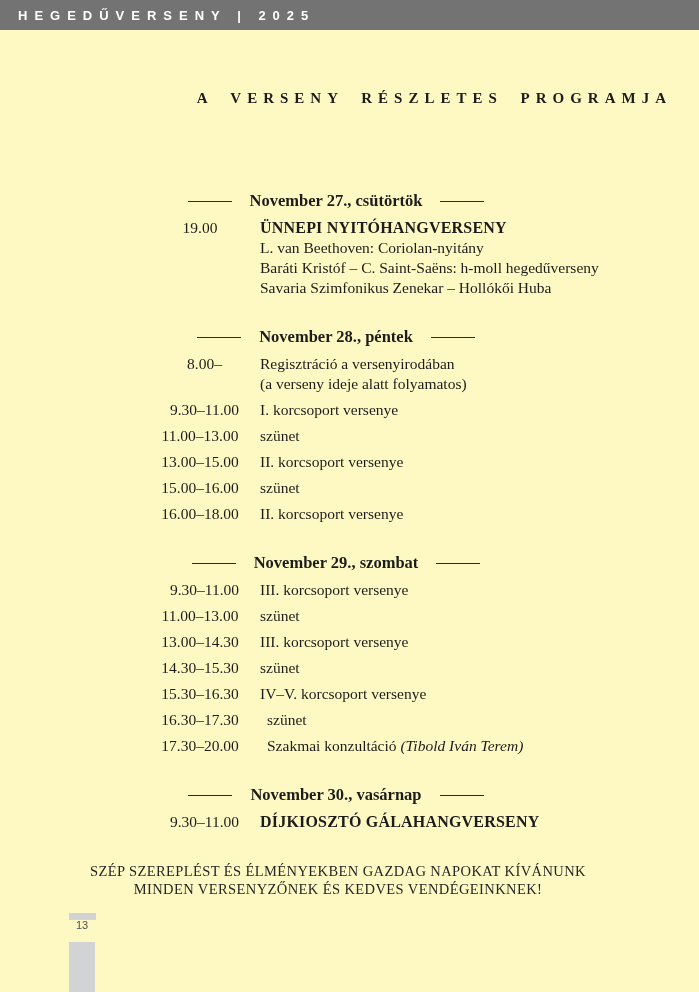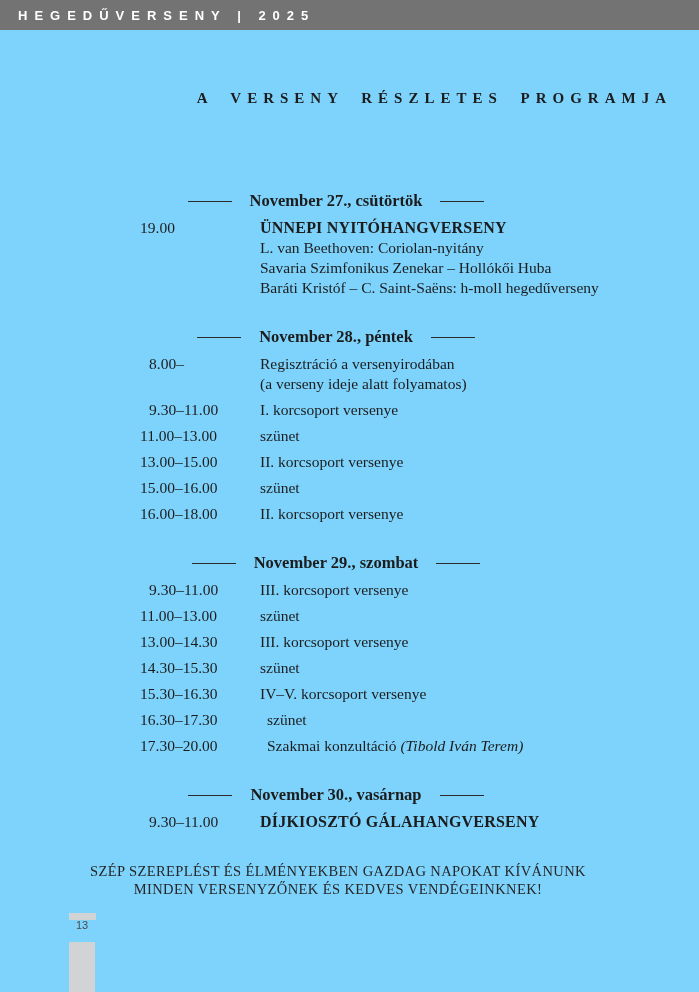--- a/index.html
+++ b/index.html
@@ -1,19 +1,19 @@
 <!DOCTYPE html>
 <html lang="hu"><head>
 <meta charset="utf-8">
 <style>
   html,body { margin:0; padding:0; background:#fff; }
   .page {
     position:relative;
     width:699px; height:992px;
-    background:#7dd3fc;
+    background:#fef9c3;
     overflow:hidden;
     font-family:"Liberation Serif", serif;
     color:var(--text-color,#1c1c1c);
   }
 
   
   .top-bar {
     position:absolute; top:0; left:0; right:0; height:30px;
     background:var(--bar-color,#737373);
     display:flex; align-items:center;
@@ -42,21 +42,21 @@
     font-weight:bold; font-size:16.5px; line-height:18px;
     white-space:nowrap;
   }
   .sec-heading .rule {
     width:44px; height:1px; background:#2b2b2b; margin:0 18px;
     flex:0 0 auto;
   }
   .row { display:flex; padding-left:140px; margin-bottom:6px; }
   .time {
     flex:0 0 120px; width:120px; box-sizing:border-box;
-    font-size:15.5px; line-height:20px; white-space:nowrap;
+    font-size:15.5px; line-height:20px; white-space:nowrap;text-align:center;
   }
   .time.pad { padding-left:9px; }
   .desc { font-size:15.5px; }
   .desc .line { line-height:20px; white-space:nowrap; }
   .desc .line.bold { font-weight:bold; font-size:16px; letter-spacing:0.2px; }
   .desc .line.indent { padding-left:7px; }
   .desc .it { font-style:italic; }
 
   
   .footer {
@@ -97,22 +97,22 @@
         <div class="sec-heading">
           <span class="rule"></span>
           <span>November 27., csütörtök</span>
           <span class="rule"></span>
         </div>
         <div class="row">
           <div class="time">19.00</div>
           <div class="desc">
             <div class="line bold"><span>ÜNNEPI NYITÓHANGVERSENY</span></div>
             <div class="line"><span>L. van Beethoven: Coriolan-nyitány</span></div>
+            <div class="line"><span>Baráti Kristóf – C. Saint-Saëns: h-moll hegedűverseny</span></div>
             <div class="line"><span>Savaria Szimfonikus Zenekar – Hollókői Huba</span></div>
-            <div class="line"><span>Baráti Kristóf – C. Saint-Saëns: h-moll hegedűverseny</span></div>
           </div>
         </div>
       </div>
       <div class="sec">
         <div class="sec-heading">
           <span class="rule"></span>
           <span>November 28., péntek</span>
           <span class="rule"></span>
         </div>
         <div class="row">

